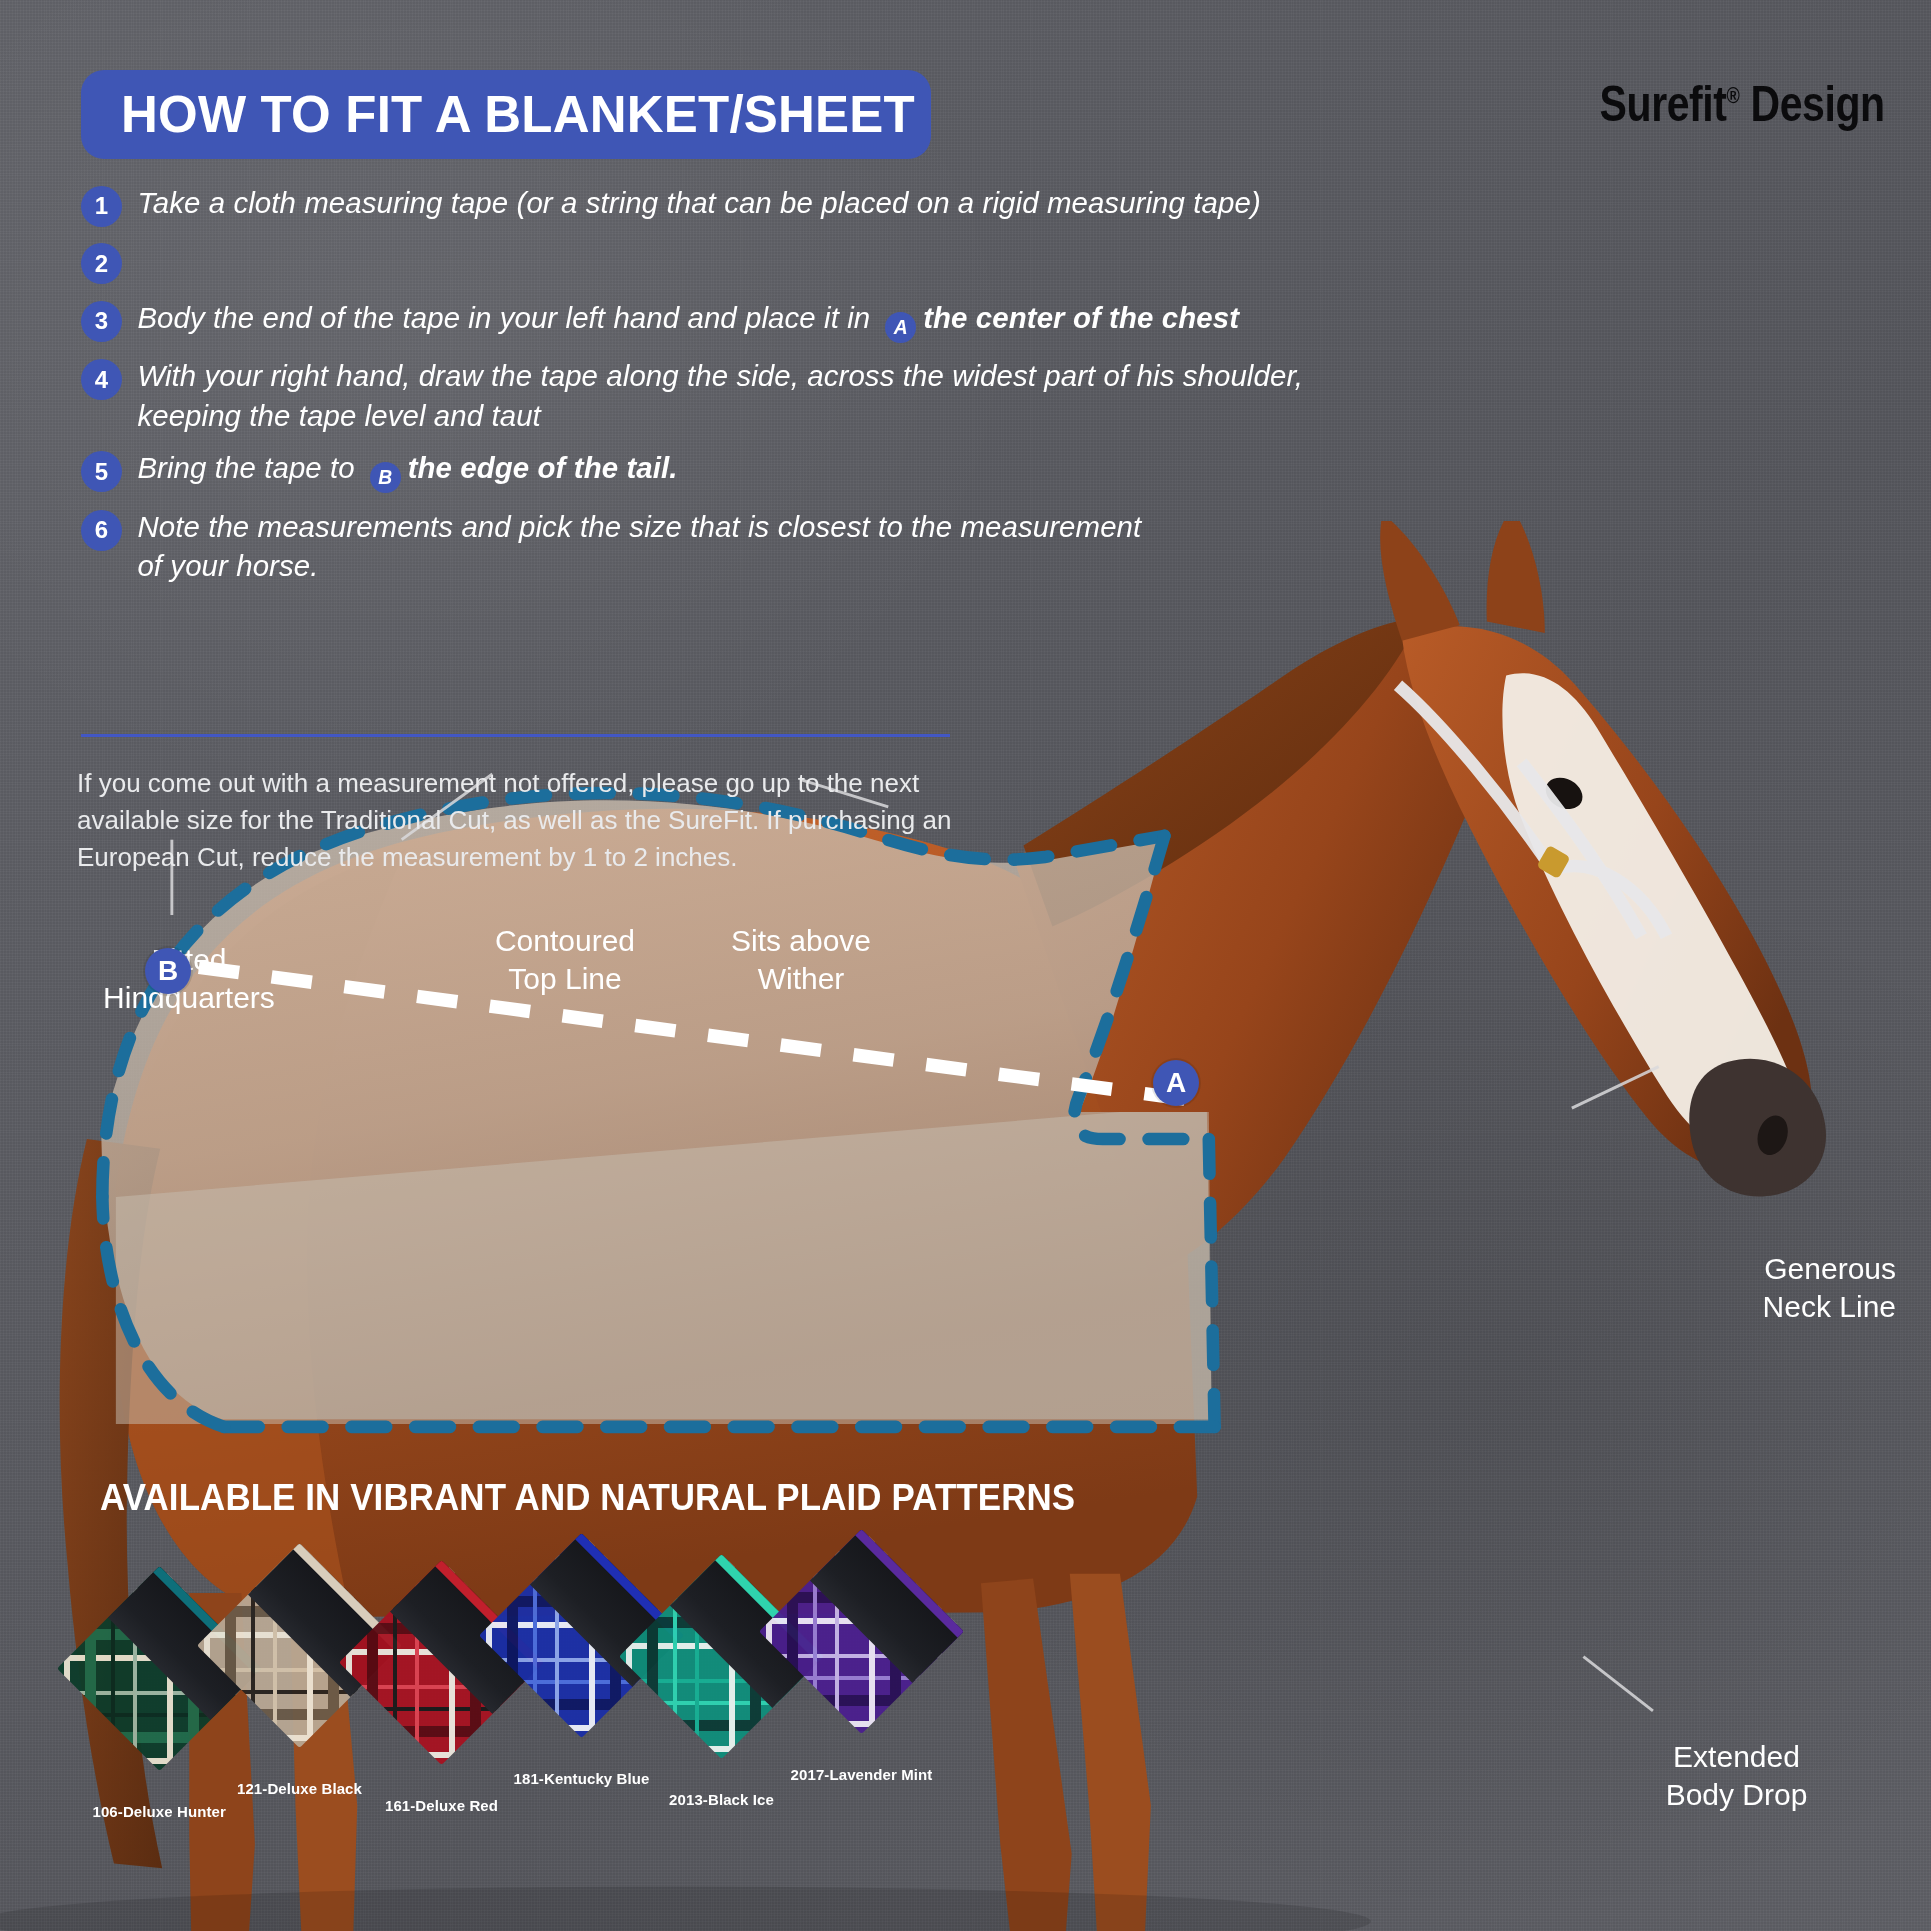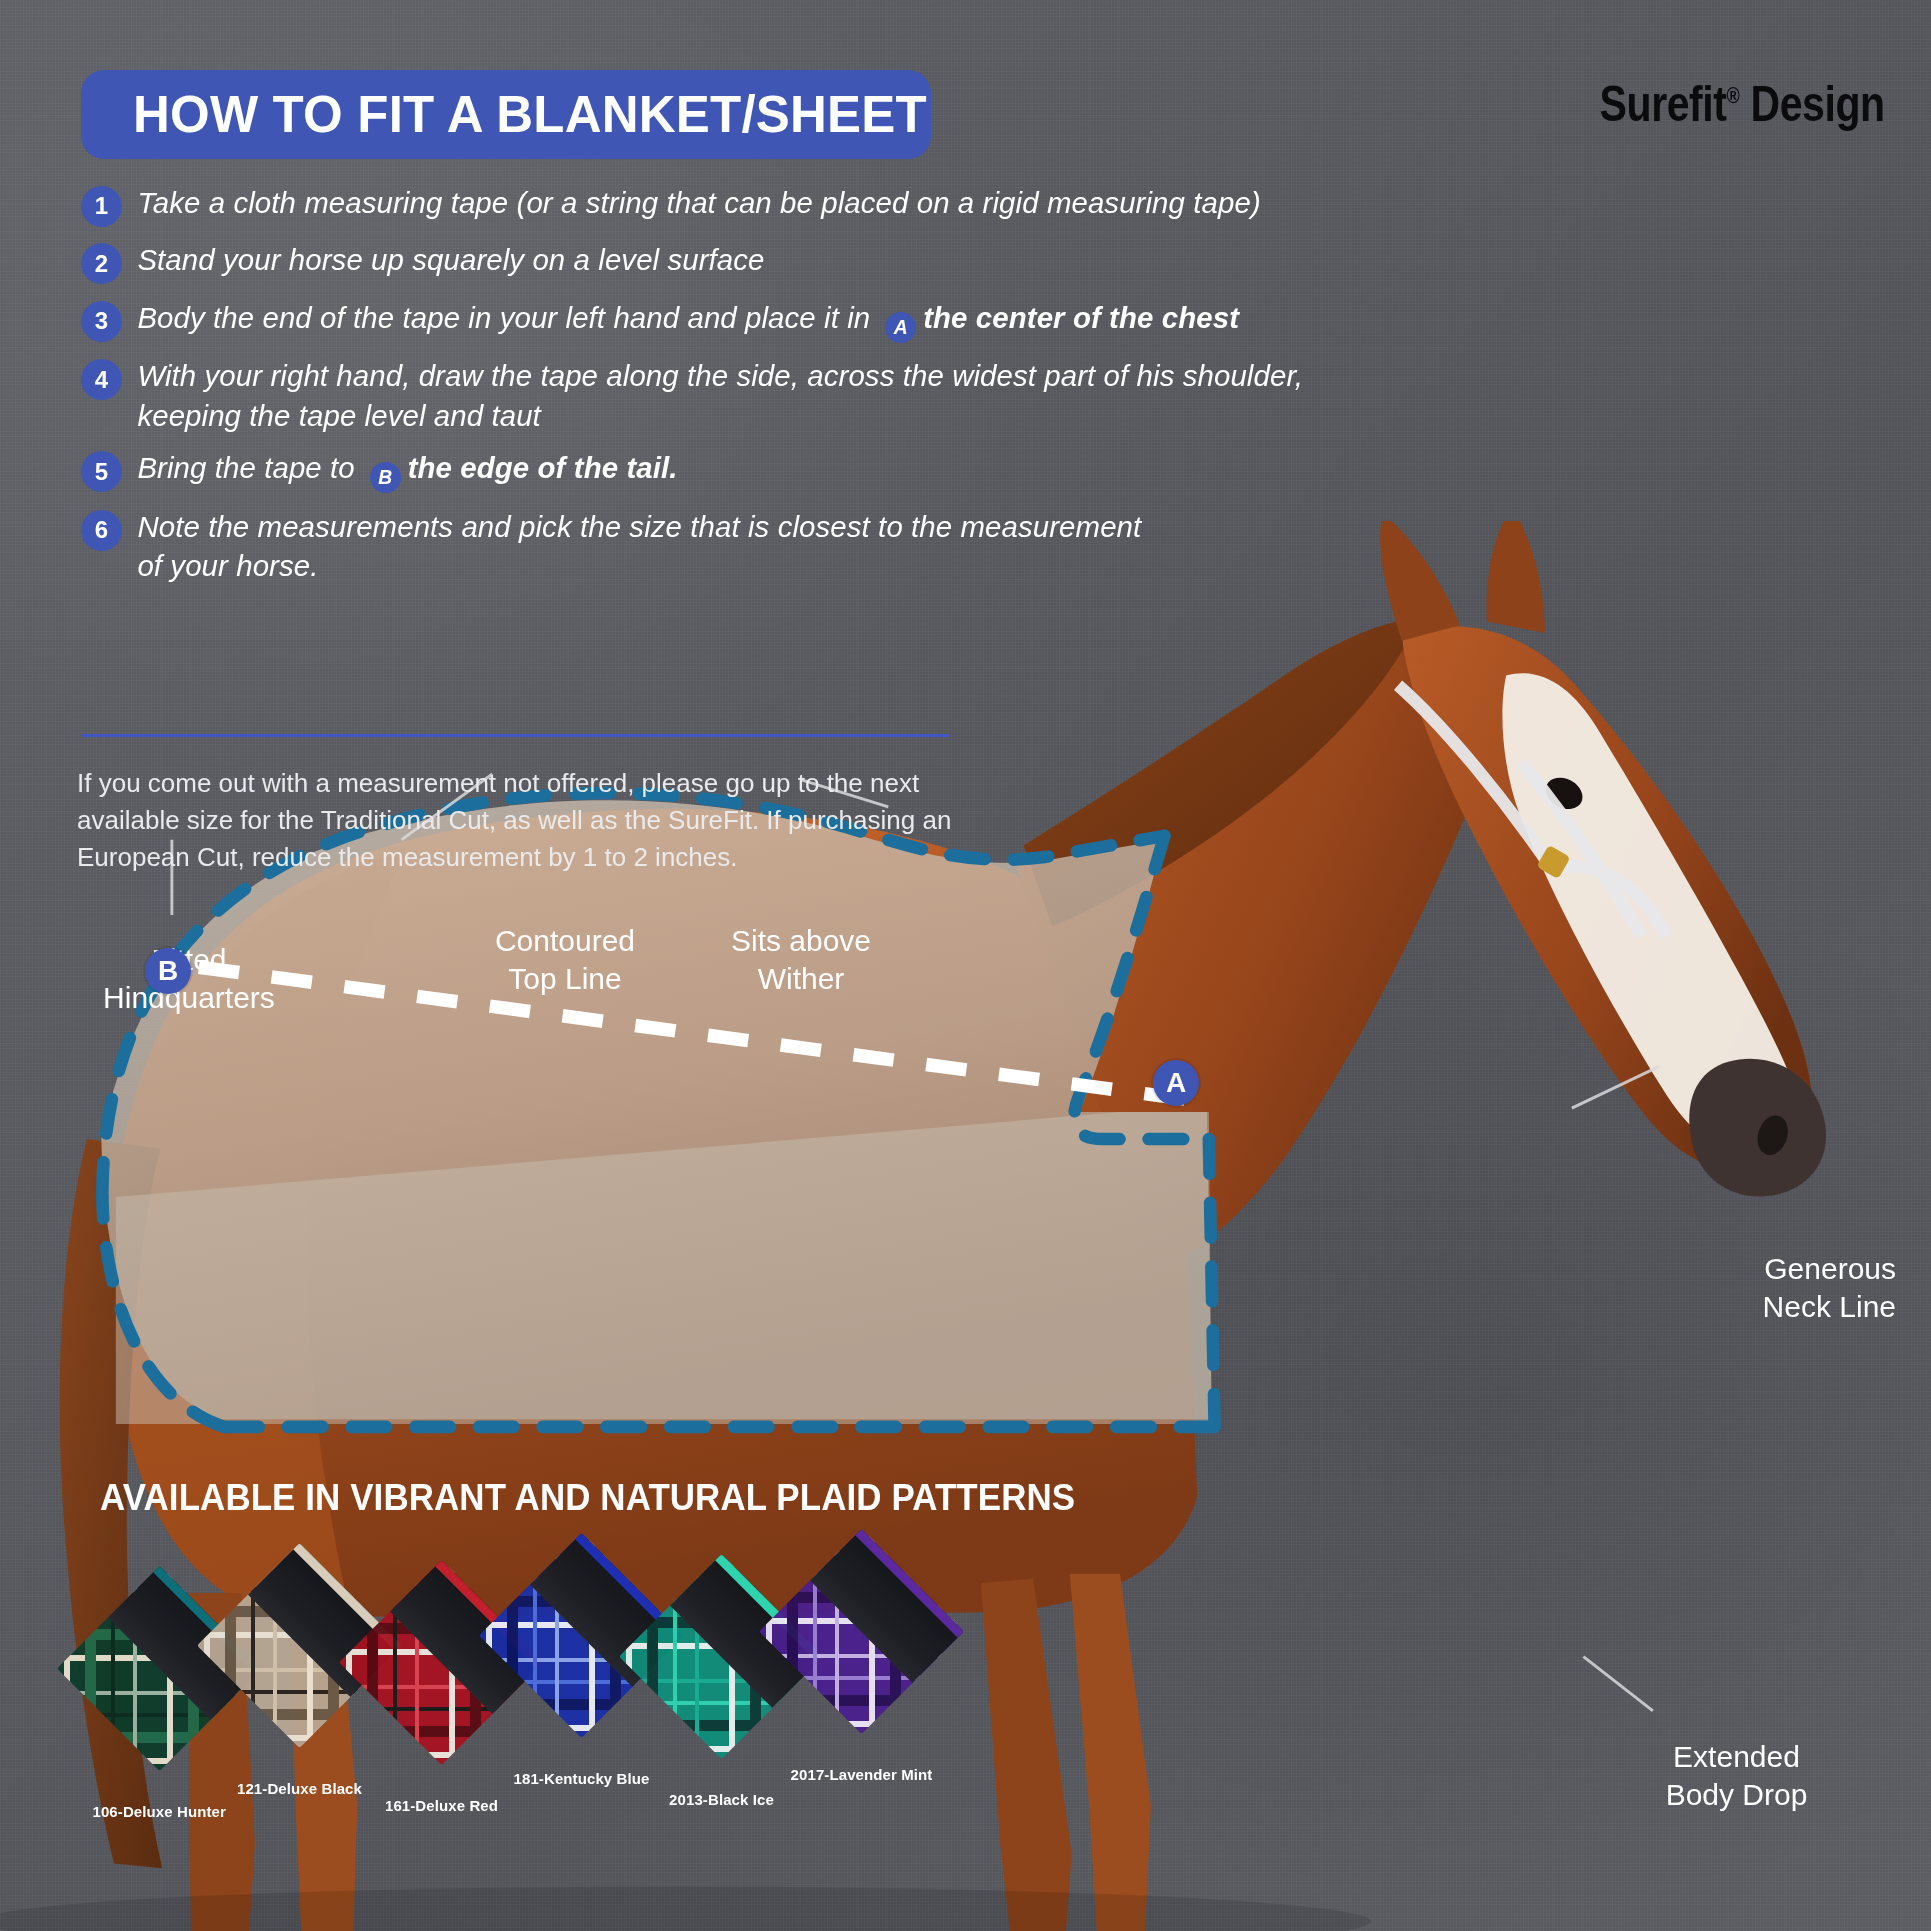--- a/index.html
+++ b/index.html
@@ -14,21 +14,21 @@
   
   #stage:before{content:"";position:absolute;inset:0;pointer-events:none;
     background:
       radial-gradient(869px 676px at 22% 18%, rgba(255,255,255,.05), transparent 70%),
       radial-gradient(966px 772px at 78% 72%, rgba(0,0,0,.10), transparent 70%);}
 
   
   .title-pill{position:absolute;left:81px;top:70px;width:850px;height:89px;
     background:#3f56b5;border-radius:23px;display:flex;align-items:center;}
   .title-pill span{color:#fff;font-size:51px;font-weight:bold;letter-spacing:0.2px;
-    padding-left:52px;font-family:"Liberation Sans",sans-serif;
+    padding-left:40px;font-family:"Liberation Sans",sans-serif;
     transform:scaleX(1.0);}
   .logo{position:absolute;right:46px;top:75px;color:#0b0b0d;font-size:50px;
     font-weight:bold;letter-spacing:-0.5px;font-family:"Liberation Sans",sans-serif;
     transform:scaleX(.82);transform-origin:right center;white-space:nowrap;}
   .logo sup{font-size:22px;vertical-align:super;}
 
   
   .steps{position:absolute;left:81px;top:183px;width:1226px;}
   .step{display:flex;align-items:flex-start;margin-bottom:13.5px;}
   .badge-num{flex:0 0 auto;width:41px;height:41px;border-radius:50%;background:#3f56b5;
@@ -203,21 +203,20 @@
 
   <div class="steps">
 
     <div class="step">
       <div class="badge-num">1</div>
       <div class="step-text">Take a cloth measuring tape (or a string that can be placed on a rigid measuring tape)</div>
     </div>
 
     <div class="step">
       <div class="badge-num">2</div>
-      <div class="step-text">Stand your horse up squarely on a level surface</div>
     </div>
 
     <div class="step">
       <div class="badge-num">3</div>
       <div class="step-text"><span>Body the end of the tape in your left hand and place it in </span><span class="inline-badge">A</span><b>the center of the chest</b></div>
     </div>
 
     <div class="step">
       <div class="badge-num">4</div>
       <div class="step-text">With your right hand, draw the tape along the side, across the widest part of his shoulder, keeping the tape level and taut</div>

